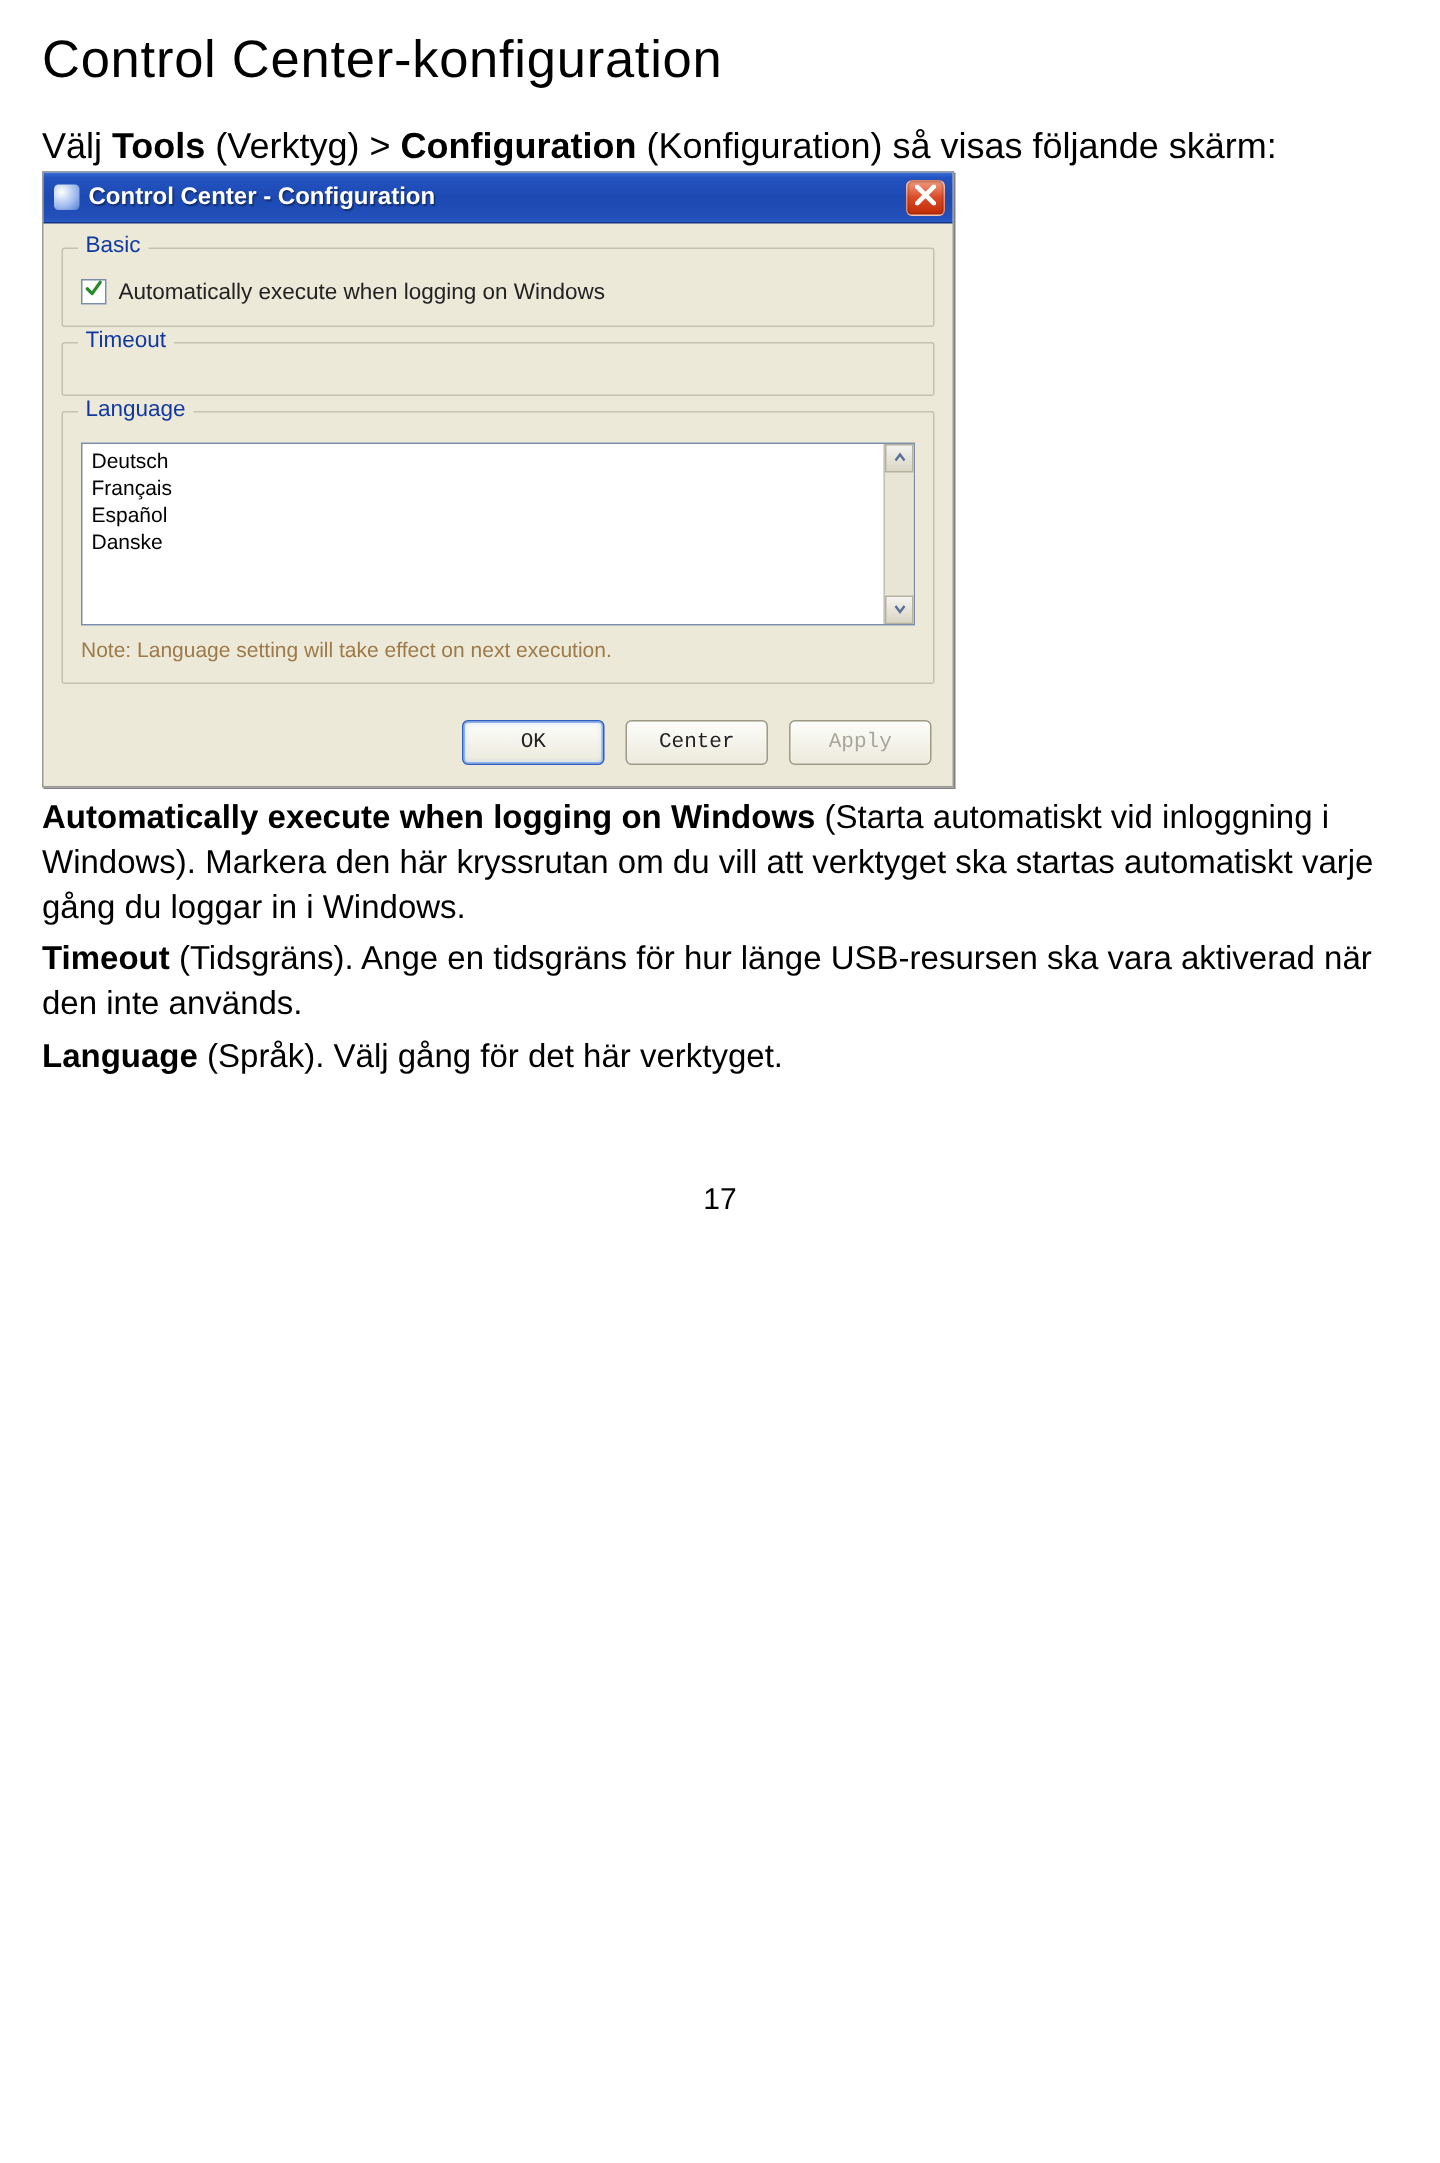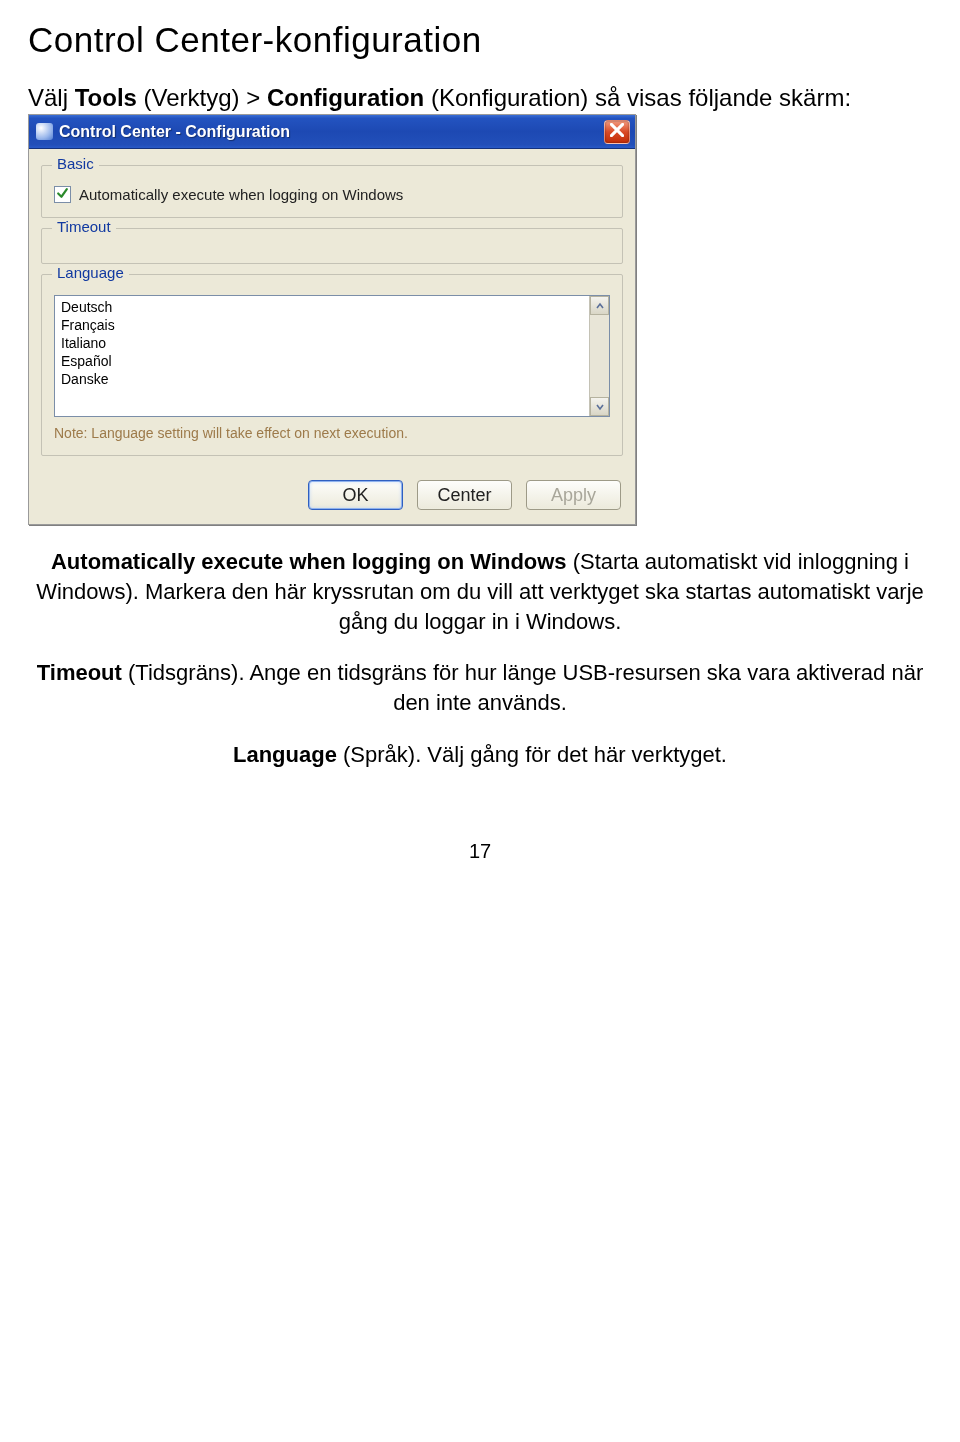--- a/index.html
+++ b/index.html
@@ -19,22 +19,21 @@
     font-family: "Century Gothic", "Futura", "Avant Garde", Arial, sans-serif;
   }
   .doc-intro {
     font-size: 24px;
     line-height: 1.35;
   }
   .doc-intro .bold { font-weight: 700; }
   .doc-para {
     font-size: 22px;
     line-height: 1.35;
-    margin-top: 22px;
-    text-align: center;
+    margin-top: 5px;
   }
   .doc-para .bold { font-weight: 700; }
   .page-num {
     text-align: center;
     font-size: 20px;
     margin-top: 70px;
   }
 
   
   .dialog-frame {
@@ -175,22 +174,22 @@
     justify-content:flex-end;
     gap: 14px;
     padding: 14px 14px 14px 0;
   }
   .xp-btn {
     min-width: 95px;
     height: 30px;
     background: linear-gradient(to bottom,#fdfdfb,#eceadb);
     border:1px solid #9d9a87;
     border-radius:4px;
-    font-family: Liberation Sans, sans-serif;
-    font-size:18px;
+    font-family: Liberation Mono, monospace;
+    font-size:14px;
     color:#222;
     box-shadow: inset 0 0 1px #fff;
   }
   .xp-btn.default {
     border:1px solid #2f5fc0;
     box-shadow: 0 0 0 1px #8fb2ee inset, inset 0 0 4px #b9d1f7;
   }
   .xp-btn.disabled {
     color:#a8a69a;
   }
@@ -238,21 +237,20 @@
     <div class="groupbox">
       <div class="groupbox-legend">Timeout</div>
     </div>
 
     <div class="groupbox">
       <div class="groupbox-legend">Language</div>
       <div class="listbox-wrap">
         <div class="listbox">
           <div class="listbox-item">Deutsch</div>
           <div class="listbox-item">Français</div>
-          <div class="listbox-item">Italiano</div>
           <div class="listbox-item">Español</div>
           <div class="listbox-item">Danske</div>
         </div>
         <div class="scrollbar">
           <div class="scroll-btn">
             <span><svg viewBox="0 0 10 10">
                   <path d="M2 7 L5 3 L8 7" stroke="#5a6f99" stroke-width="1.6" fill="none"></path>
                 </svg></span>
           </div>
           <div class="scroll-track"></div>

